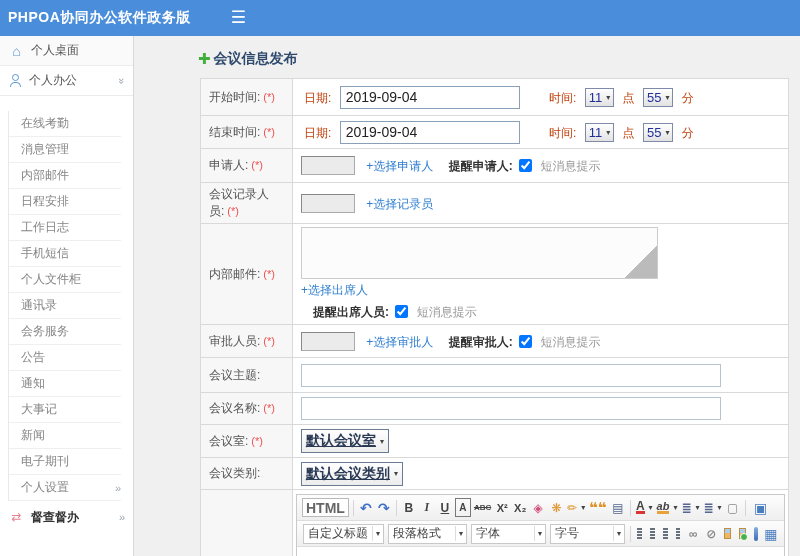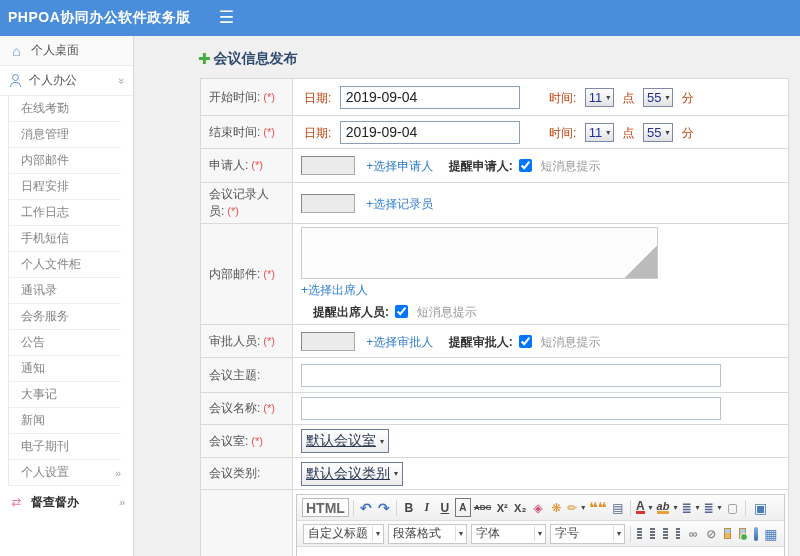--- a/index.html
+++ b/index.html
@@ -3,34 +3,34 @@
 <meta charset="utf-8">
 <style>
   * { box-sizing: border-box; }
   html,body { margin:0; padding:0; }
   body {
     width:800px; height:556px; overflow:hidden; position:relative;
     font-family:"Liberation Sans","DejaVu Sans",sans-serif;
     background:#f0f0f0; font-size:12px; color:#555;
   }
   
-  .hdr { position:absolute; top:0; left:0; right:0; height:36px; background:#4a8edb; display:flex; align-items:center; z-index:5; }
+  .hdr { position:absolute; top:0; left:0; right:0; height:36px; background:#4a8edb; display:flex; align-items:center; z-index:5;gap:12px; }
   .hdr .app-title { color:#fff; font-size:14px; font-weight:bold; padding-left:8px; letter-spacing:.5px; }
   .hdr .menu-ic { color:#fff; font-size:17px; margin-left:28px; cursor:pointer; line-height:36px; }
   
   .sidebar { position:absolute; top:36px; left:0; width:134px; bottom:0; background:#fff; border-right:1px solid #d9d9d9; }
   .side-item { height:30px; display:flex; align-items:center; padding:0 8px 0 10px; font-size:12px; color:#555; border-bottom:1px solid #ececec; cursor:pointer; }
   .side-item.first { background:#fafafa; }
   .side-item .ic { color:#5a97d5; margin-right:8px; font-size:14px; width:13px; text-align:center; }
   .chev { margin-left:auto; color:#9aa4b0; font-size:11px; }
   .chev.down { transform:rotate(90deg); }
   .icon-user { width:11px; height:13px; display:inline-block; position:relative; margin-right:8px; }
   .icon-user::before { content:""; position:absolute; top:0; left:2px; width:5px; height:5px; border:1px solid #5a97d5; border-radius:50%; }
   .icon-user::after { content:""; position:absolute; bottom:0; left:0; width:9px; height:4px; border:1px solid #5a97d5; border-bottom:none; border-radius:5px 5px 0 0; }
-  .submenu { list-style:none; margin:0 0 0 8px; padding:0; border-left:1px solid #e8e8e8; }
+  .submenu { list-style:none; margin:15px 0 0 8px; padding:0; border-left:1px solid #e8e8e8; }
   .submenu li { height:26px; padding-left:12px; margin-right:12px; font-size:12px; color:#858585; border-bottom:1px solid #efefef; cursor:pointer; display:flex; align-items:center; }
   .supervision { border-bottom:none; margin-top:1px; }
   .supervision .ic { color:#e87f92; font-size:12px; }
   .supervision .lab { font-weight:bold; color:#333; }
   
   .main { position:absolute; left:135px; top:36px; right:0; bottom:0; background:#f0f0f0; }
   .page-title { position:absolute; left:63px; top:14px; font-size:14px; font-weight:bold; color:#2e4a6d; display:flex; align-items:center; }
   .page-title .plus { color:#42ae3c; margin-right:3px; font-size:15px; font-weight:bold; }
   table.form { position:absolute; left:65px; top:42px; width:589px; border-collapse:collapse; table-layout:fixed; background:#fff; font-size:12px; color:#555; }
   table.form td { border:1px solid #d9d9d9; padding:3px 8px; vertical-align:middle; }
@@ -42,21 +42,21 @@
   .lnk { color:#2f7fd0; text-decoration:none; margin-left:8px; cursor:pointer; }
   .date-input { width:180px; height:23px; border:1px solid #8aa0b8; font-size:14px; padding:0 5px; color:#222; font-family:inherit; margin-left:2px; }
   .tlab { margin-left:26px; }
   .mini-sel { display:inline-flex; align-items:center; border:1px solid #7e8aa8; background:linear-gradient(#fff,#e2e2e2); padding:0 3px; height:19px; font-size:13px; color:#22309a; cursor:pointer; margin:0 2px; }
   .mini-sel .arr, .big-sel .arr, .tbtn .arr, .combo .arr { font-size:8px; color:#444; margin-left:4px; font-style:normal; }
   .small-input { width:54px; height:19px; background:#ebebeb; border:1px solid #aaa; border-top-color:#888; border-left-color:#888; }
   .wide-input { width:420px; height:23px; border:1px solid #b6c4d2; font-family:inherit; }
   .att-area { width:357px; height:52px; border:1px solid #ccc; background:#fcfcfc; resize:none; font-family:inherit;
     background-image:linear-gradient(135deg, transparent 0 92%, #bbb 92%); }
   .big-sel { display:inline-flex; align-items:center; border:1px solid #6b7b94; background:linear-gradient(#fff,#ececec); padding:2px 4px; font-size:14px; color:#2a3a55; cursor:pointer; }
-  .big-sel .val { text-decoration:underline; }
+  .big-sel .val { text-decoration:underline;font-weight:bold; }
   input[type=checkbox] { width:13px; height:13px; margin:0 3px; vertical-align:-2px; }
   .mt4 { margin-top:5px; }
   
   .editor { border:1px solid #c9c9c9; background:#fff; margin:1px 0; }
   .tb { display:flex; align-items:center; padding:1px 4px; background:linear-gradient(#fdfdfd,#efefef); border-bottom:1px solid #ddd; height:26px; white-space:nowrap; }
   .tbtn { display:inline-flex; align-items:center; justify-content:center; height:19px; min-width:16px; padding:0 1px; margin:0 1px; font-size:12px; font-weight:bold; color:#444; cursor:pointer; }
   .tbtn.htmlb { border:1px solid #b9b9b9; background:#fff; font-size:14px; color:#666; padding:0 3px; font-weight:bold; }
   .c-blue { color:#3d6fc9; font-size:14px; }
   .c-orange { color:#de9026; }
   .c-pink { color:#cf4f7d; }

